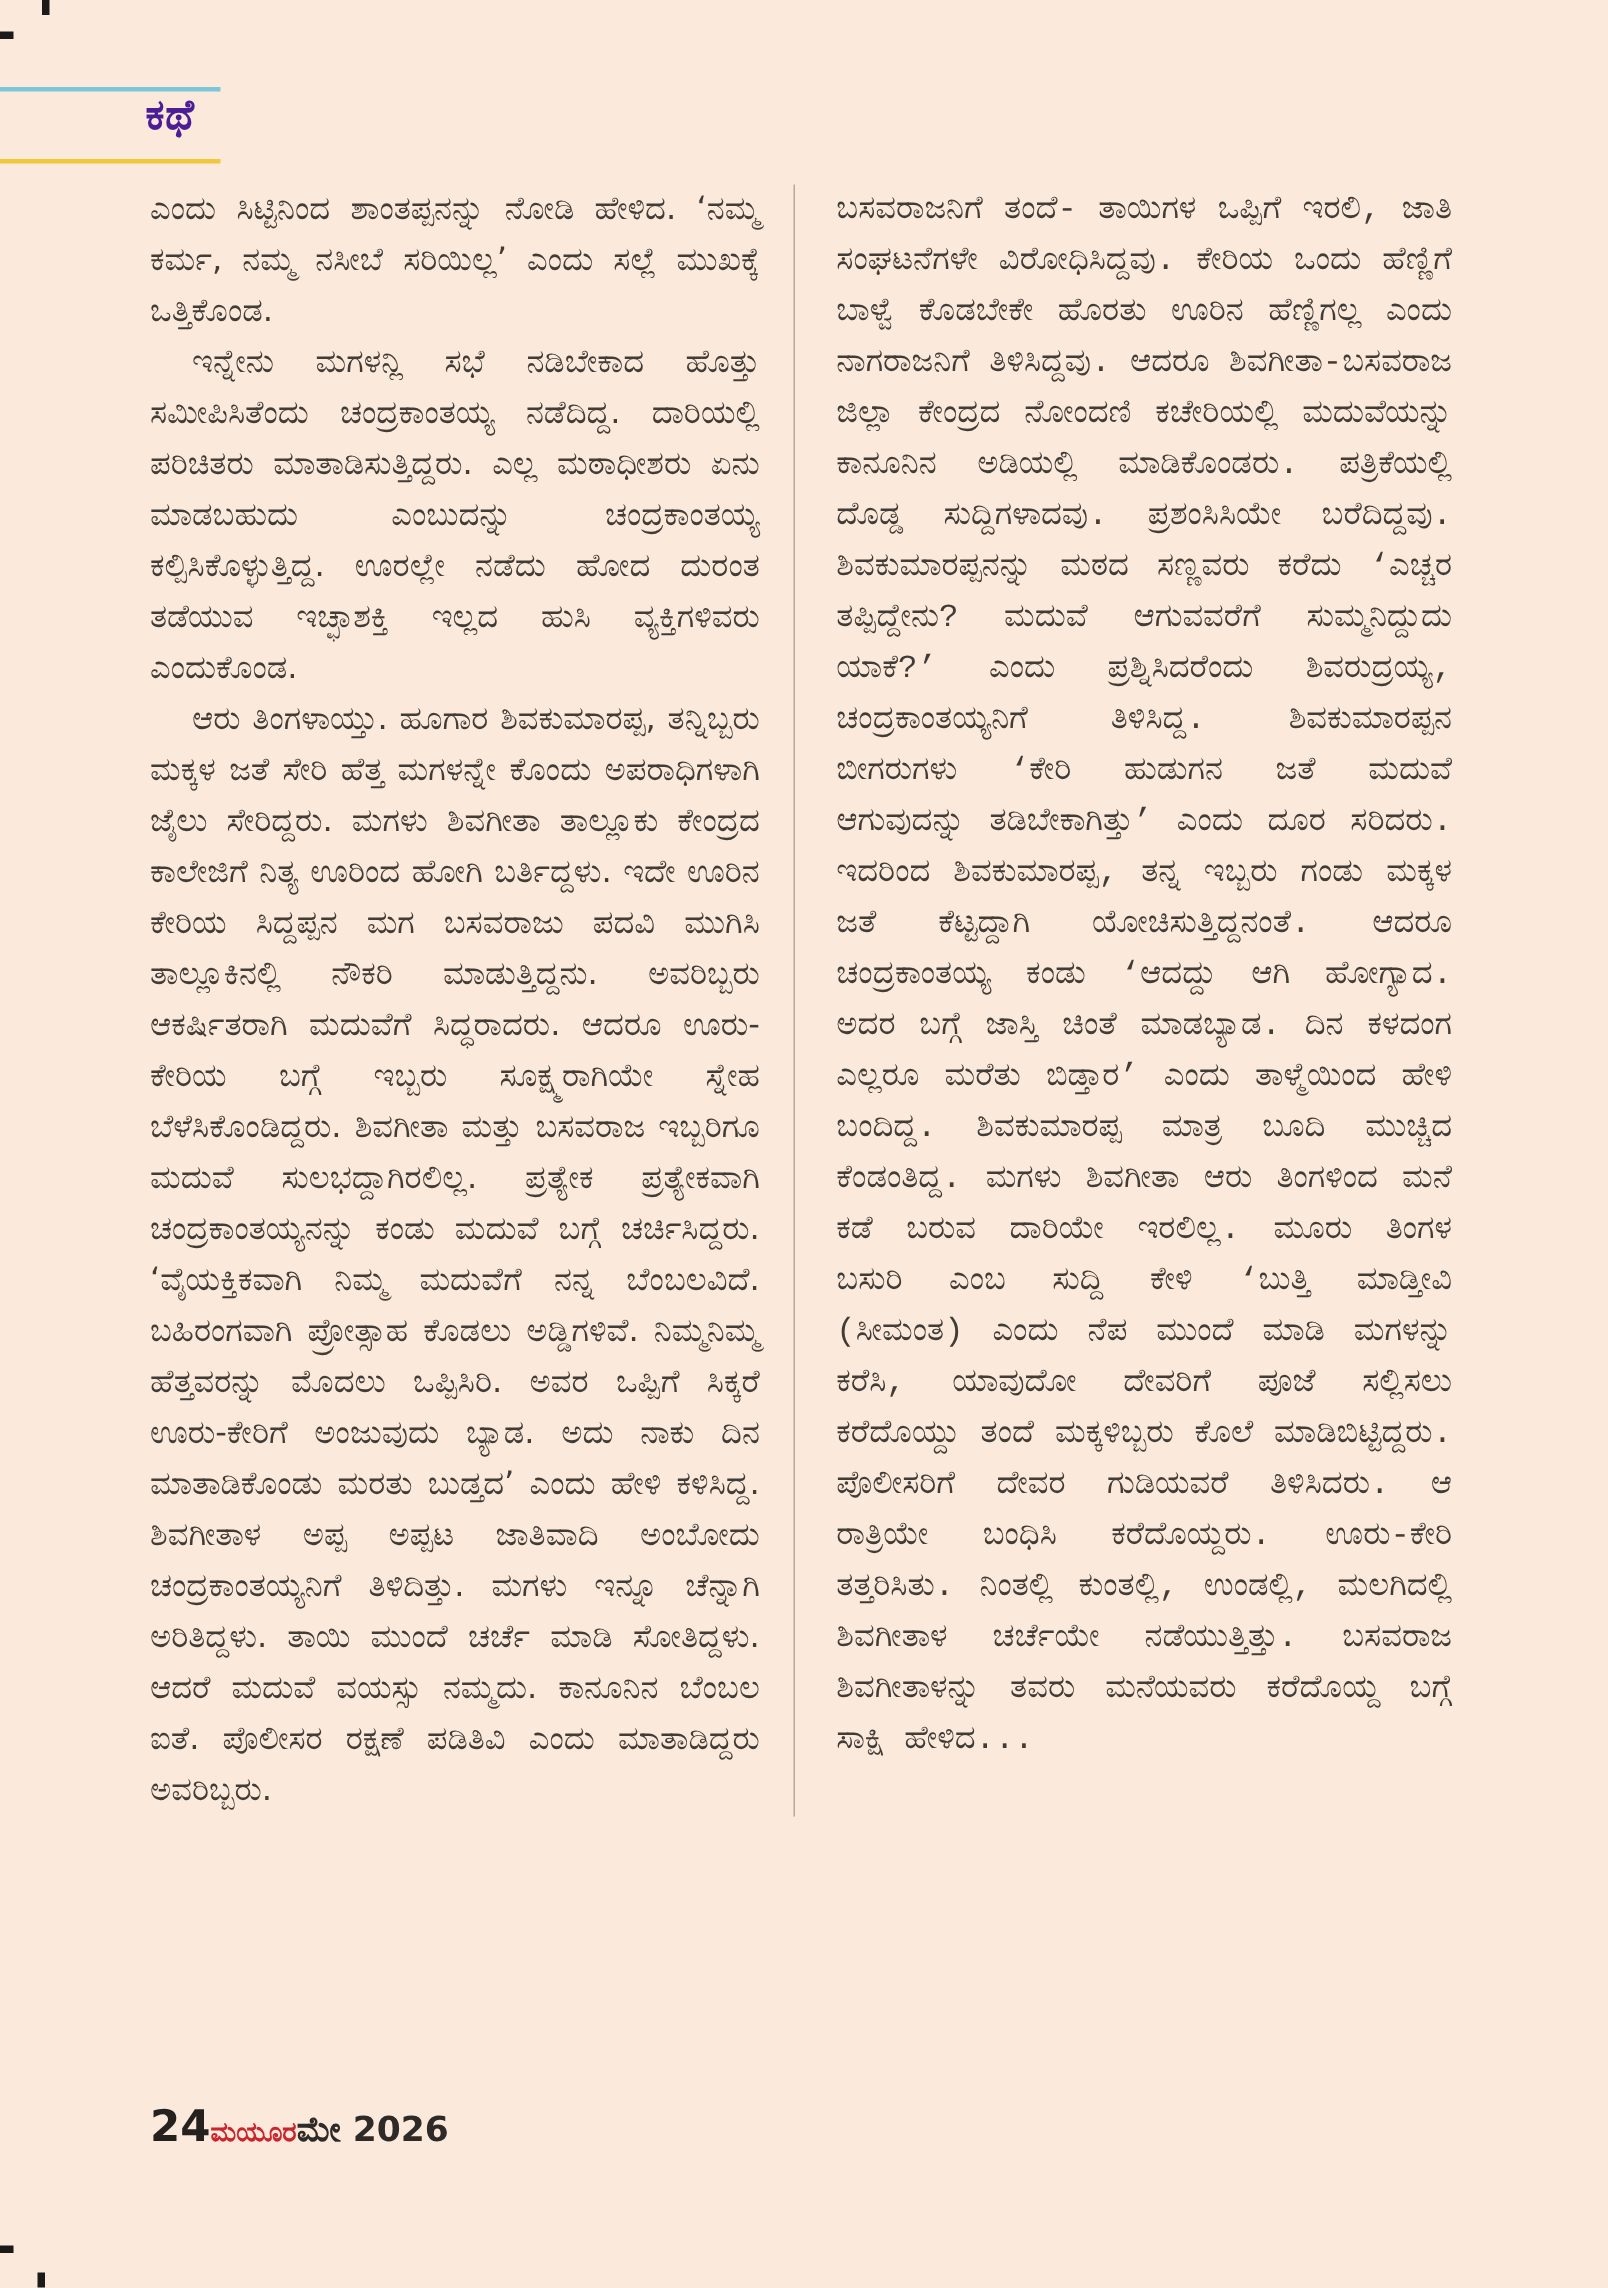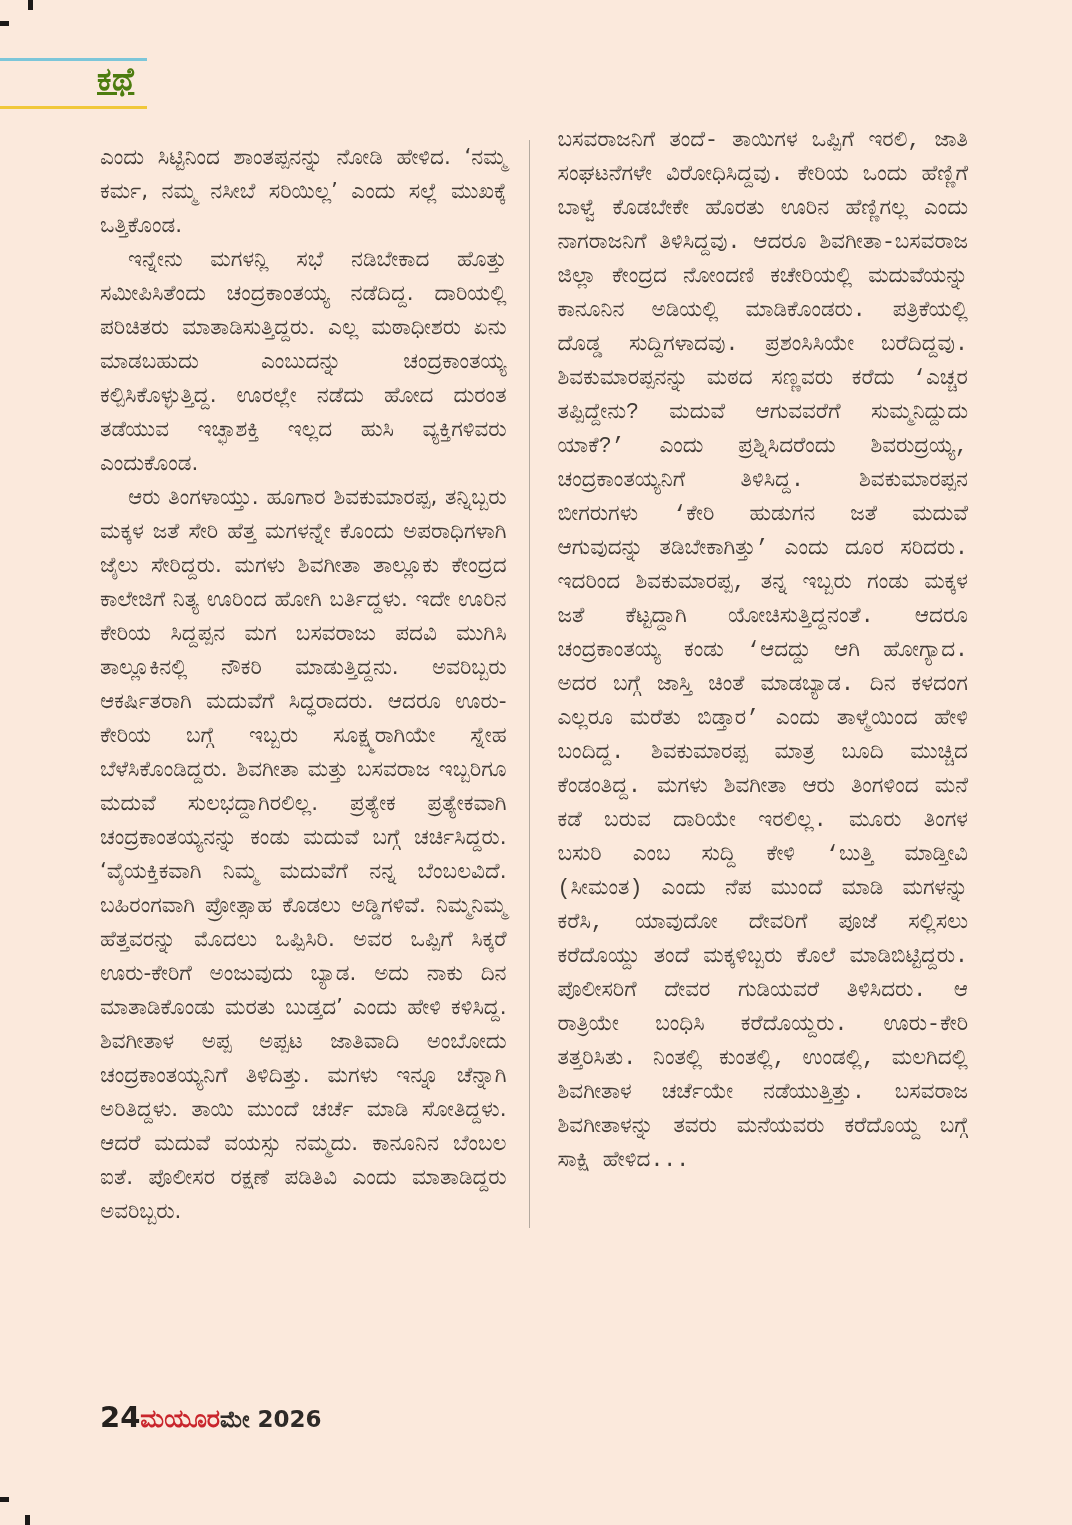--- a/index.html
+++ b/index.html
@@ -31,25 +31,24 @@
     left: 0;
     height: 3px;
   }
   .rule.top    { top: 58px;  width: 147px; background: #7cc6d9; }
   .rule.bottom { top: 106px; width: 147px; background: #f1c83a; }
 
   .section-label {
     position: absolute;
     left: 97px;
     top: 60px;
-    font-size: 32px;
+    font-size: 28px;
     font-weight: bold;
-    color: #4d7c0f;
+    color: #4c1d95;
     letter-spacing: 0.5px;
-    text-decoration: underline;
   }
 
   
   .article {
     position: absolute;
     left: 100px;
     top: 123px;
     width: 868px;
     display: flex;
     align-items: stretch;
@@ -57,21 +56,20 @@
   .col {
     font-size: 21.5px;
     line-height: 34px;
     text-align: justify;
     color: #423c37;
   }
   .col.left {
     width: 416px;
     padding-right: 22px;
     border-right: 1px solid #b3a99f;
-    margin-top: 17px;
   }
   .col.right {
     width: 420px;
     padding-left: 28px;
     font-family: Liberation Mono, monospace;
   }
   .col p {
     margin: 0;
   }
   .col p.indent {
@@ -85,21 +83,21 @@
     top: 1400px;
     display: flex;
     align-items: baseline;
   }
   .page-number {
     font-size: 29px;
     font-weight: 600;
     color: #25211e;
   }
   .magazine-logo {
-    font-size: 25px;
+    font-size: 18px;
     font-weight: bold;
     color: #c9252c;
   }
   .issue-date {
     font-size: 23px;
     font-weight: 600;
     color: #2e2a27;
   }
 </style>
 </head>

